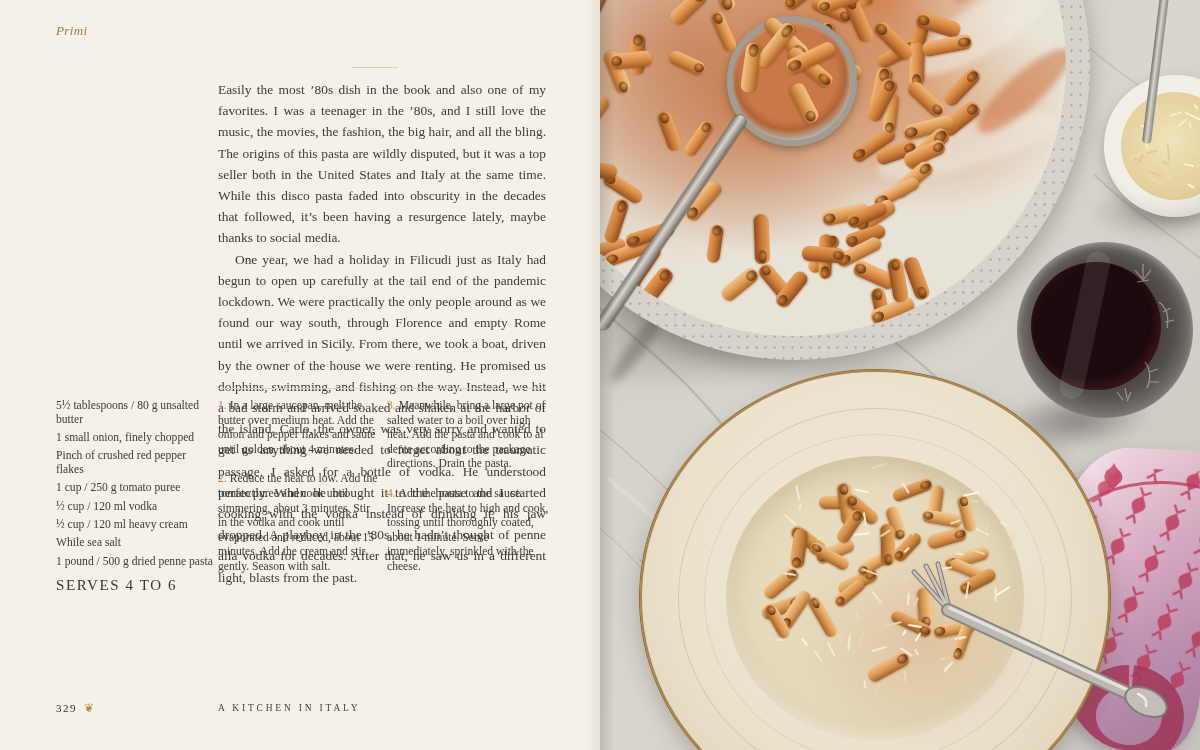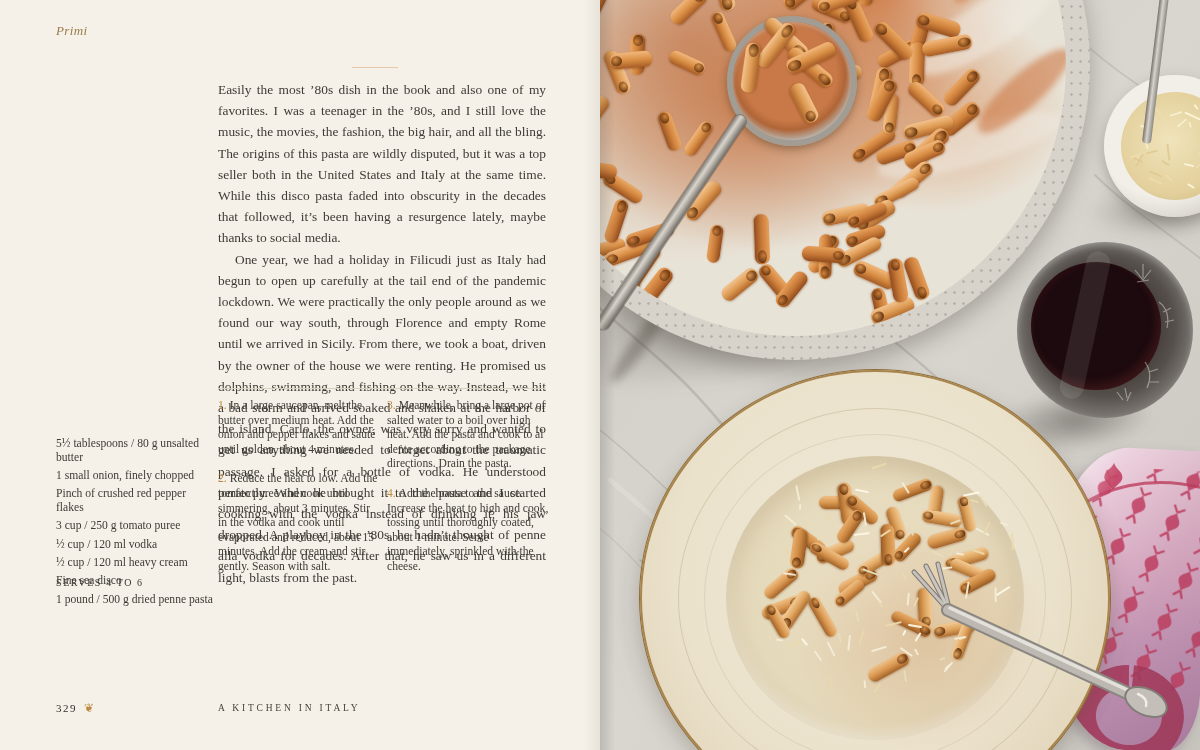--- a/index.html
+++ b/index.html
@@ -15,23 +15,23 @@
   .title{position:absolute;left:190px;top:31px;width:370px;text-align:center;
      font-size:21.5px;letter-spacing:5px;color:#34312c;white-space:nowrap;}
   .title-rule{position:absolute;left:352px;top:67px;width:46px;height:1px;
      background:var(--title-rule,#e6c9aa);}
   .intro{position:absolute;left:218px;top:79px;width:328px;font-size:13.4px;
      line-height:21.2px;text-align:justify;}
   .intro p{margin:0;}
   .intro p + p{text-indent:17px;}
   .divider{position:absolute;left:218px;top:388px;width:328px;height:1px;
      background:var(--divider,#d8d0c0);}
-  .ingredients{position:absolute;left:56px;top:399px;width:158px;margin-top:38px;}
+  .ingredients{position:absolute;left:56px;top:399px;width:158px;}
   .ing{margin:0 0 4.5px 0;font-size:11.6px;line-height:13.8px;}
-  .serves{position:absolute;left:56px;top:577px;font-size:10px;letter-spacing:1.6px;
+  .serves{position:absolute;left:56px;top:577px;font-size:15px;letter-spacing:1.6px;
      color:#3a3731;}
   .steps-col{position:absolute;top:399px;width:162px;}
   .col1{left:218px;} .col2{left:387px;}
   .step{margin:0 0 15px 0;font-size:11.6px;line-height:14.6px;}
   .step-num{color:var(--accent-gold,#bb8a3f);margin-right:3px;}
   .page-num{position:absolute;left:56px;top:701px;font-size:11px;letter-spacing:1.5px;color:#33302a;}
   .ornament{color:var(--accent-gold,#bb8a3f);font-size:12px;margin-left:7px;}
   .book-title{position:absolute;left:218px;top:703px;font-size:9.5px;letter-spacing:2.8px;color:#454238;}
 
   
@@ -131,24 +131,24 @@
       <p>Easily the most ’80s dish in the book and also one of my favorites. I was a teenager in the ’80s, and I still love the music, the movies, the fashion, the big hair, and all the bling. The origins of this pasta are wildly disputed, but it was a top seller both in the United States and Italy at the same time. While this disco pasta faded into obscurity in the decades that followed, it’s been having a resurgence lately, maybe thanks to social media.</p>
       <p>One year, we had a holiday in Filicudi just as Italy had begun to open up carefully at the tail end of the pandemic lockdown. We were practically the only people around as we found our way south, through Florence and empty Rome until we arrived in Sicily. From there, we took a boat, driven by the owner of the house we were renting. He promised us dolphins, swimming, and fishing on the way. Instead, we hit a bad storm and arrived soaked and shaken at the harbor of the island. Carlo, the owner, was very sorry and wanted to get us anything we needed to forget about the traumatic passage. I asked for a bottle of vodka. He understood perfectly. When he brought it to the house and I started cooking with the vodka instead of drinking it, his jaw dropped. A playboy in the ’80s, he hadn’t thought of penne alla vodka for decades. After that, he saw us in a different light, blasts from the past.</p>
     </div>
 
     <div class="divider"></div>
 
     <div class="ingredients">
       <p class="ing">5½ tablespoons / 80 g unsalted butter</p>
       <p class="ing">1 small onion, finely chopped</p>
       <p class="ing">Pinch of crushed red pepper flakes</p>
-      <p class="ing">3 cup / 250 g tomato puree</p>
+      <p class="ing">1 cup / 250 g tomato puree</p>
       <p class="ing">½ cup / 120 ml vodka</p>
       <p class="ing">½ cup / 120 ml heavy cream</p>
-      <p class="ing">Fine sea disco</p>
+      <p class="ing">While sea salt</p>
       <p class="ing">1 pound / 500 g dried penne pasta</p>
     </div>
 
     <div class="serves">SERVES 4 TO 6</div>
 
     <div class="steps-col col1">
       <p class="step"><span class="step-num">1.</span><span>In a large saucepan, melt the butter over medium heat. Add the onion and pepper flakes and sauté until golden, about 4 minutes.</span></p>
       <p class="step"><span class="step-num">2.</span><span>Reduce the heat to low. Add the tomato puree and cook until simmering, about 3 minutes. Stir in the vodka and cook until evaporated and reduced, about 15 minutes. Add the cream and stir gently. Season with salt.</span></p>
     </div>
     <div class="steps-col col2">

